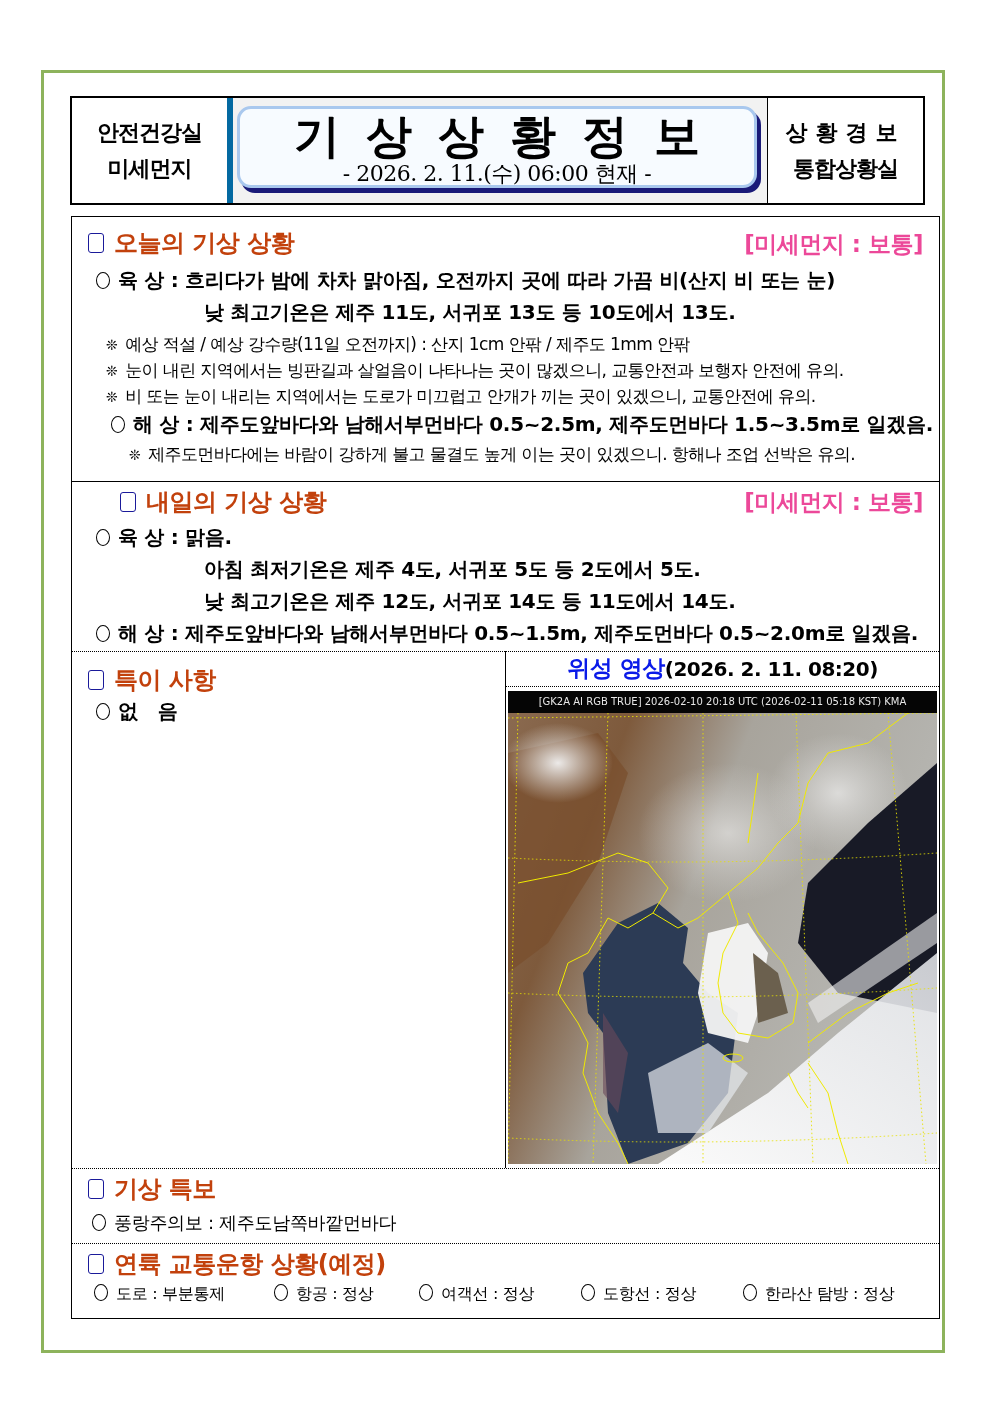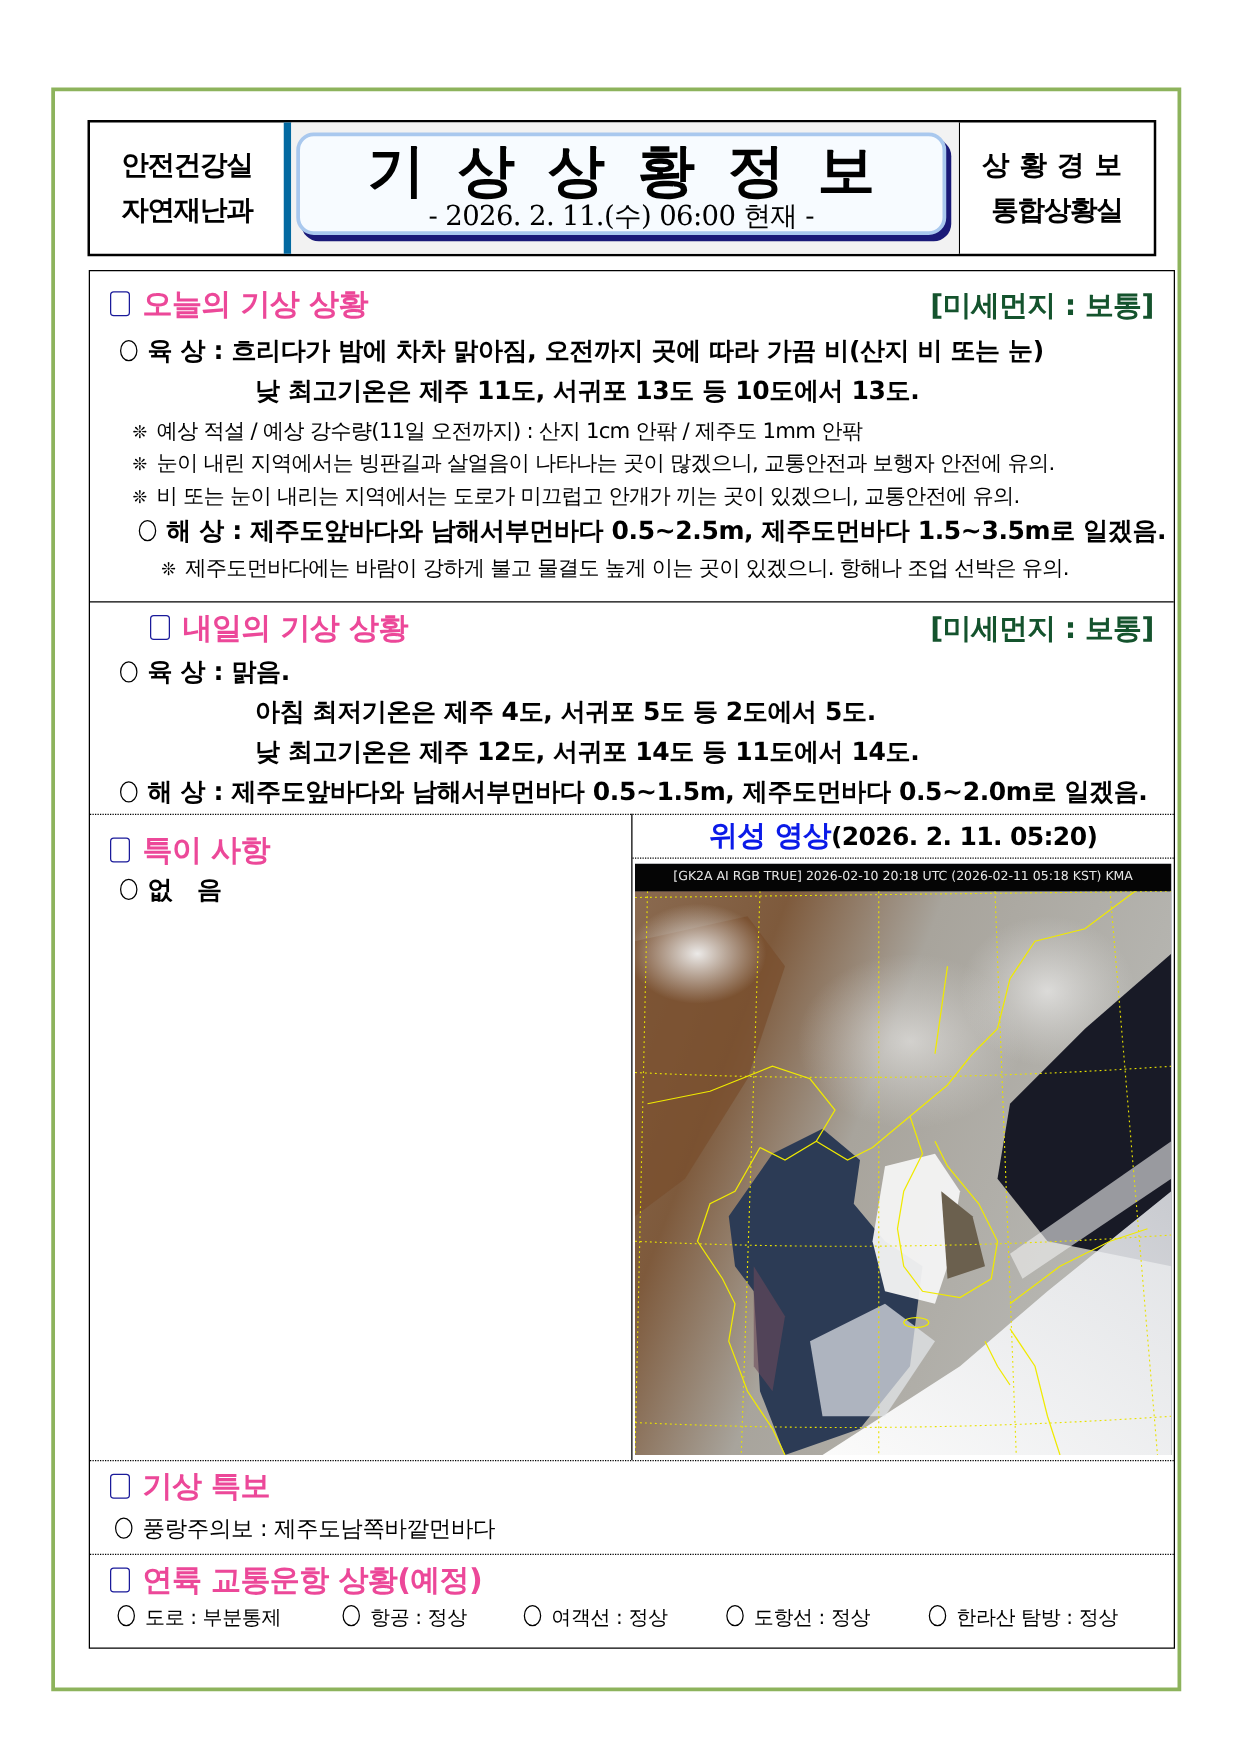--- a/index.html
+++ b/index.html
@@ -22,25 +22,25 @@
                box-shadow: 4px 5px 0 #1a1a78; box-sizing: border-box; text-align: center; }
   .title-main { font-size: 46px; font-weight: bold; letter-spacing: 26px; line-height: 50px;
                 margin-top: 2px; padding-left: 26px; }
   .title-sub { font-family: "DejaVu Serif", "Liberation Serif", serif; font-size: 22px;
                line-height: 26px; letter-spacing: -0.5px; text-align: center; }
 
   
   .main { position: absolute; left: 71px; top: 216px; width: 869px; height: 1103px;
           border: 1px solid #000; box-sizing: border-box; }
   .section { position: absolute; left: 0; width: 867px; box-sizing: border-box; }
-  .sec-title { position: absolute; left: 16px; font-size: 24px; font-weight: bold; color: #ec4899;
+  .sec-title { position: absolute; left: 16px; font-size: 24px; font-weight: bold; color: #c2410c;
                display: flex; align-items: center; letter-spacing: -0.5px; }
   .sq-icon { display: inline-block; width: 16px; height: 20px; border: 1.5px solid #1a1a9a;
              border-radius: 3px; margin-right: 10px; box-sizing: border-box; background: #fff; }
-  .dust { position: absolute; right: 16px; font-size: 23px; font-weight: bold; color: #14532d; letter-spacing: -0.5px; }
+  .dust { position: absolute; right: 16px; font-size: 23px; font-weight: bold; color: #ec4899; letter-spacing: -0.5px; }
   .line { position: absolute; font-size: 20px; white-space: nowrap; letter-spacing: -0.3px; }
   .line.bold { font-weight: bold; }
   .line.note { font-size: 17px; letter-spacing: -0.6px; }
   .circ { display: inline-block; width: 14px; height: 17px; border: 1.5px solid #000; border-radius: 50%;
           box-sizing: border-box; vertical-align: -2px; margin-right: 8px; }
   .note-mark { display: inline-block; margin-right: 8px; font-size: 14px; }
   .solid-div { border-top: 1px solid #000; }
   .dot-div { border-top: 1.5px dotted #000; }
 
   .vdiv { position: absolute; left: 433px; top: 434px; width: 0; height: 517px; border-left: 1px solid #000; }
@@ -56,21 +56,21 @@
   .sat-map { position: absolute; left: 0; top: 22px; width: 100%; height: 451px; }
 </style>
 </head>
 <body>
 
 <div class="page-frame"></div>
 
 <div class="header">
   <div class="hdr-left">
     <div>안전건강실</div>
-    <div>자연재난과</div>
+    <div>미세먼지</div>
   </div>
   <div class="hdr-center">
     <div class="title-box">
       <div class="title-main">기상상황정보</div>
       <div class="title-sub">- 2026. 2. 11.(수) 06:00 현재 -</div>
     </div>
   </div>
   <div class="hdr-right">
     <div class="l1">상황경보</div>
     <div>통합상황실</div>
@@ -134,21 +134,21 @@
     <div class="sec-title" style="top:12px;">
       <span class="sq-icon"></span>
       <span>특이 사항</span>
     </div>
     <div class="line bold" style="left:24px;top:46px;">
       <span class="circ"></span><span style="white-space:pre;">없   음</span>
     </div>
   </div>
   <div class="vdiv"></div>
   <div class="sat-title">
-    <span class="blue">위성 영상</span><span>(2026. 2. 11. 05:20)</span>
+    <span class="blue">위성 영상</span><span>(2026. 2. 11. 08:20)</span>
   </div>
   <div class="sat-dots"></div>
   <div class="sat-img">
     <div class="sat-bar">[GK2A AI RGB TRUE] 2026-02-10 20:18 UTC (2026-02-11 05:18 KST) KMA</div>
     <svg class="sat-map" viewBox="0 0 429 451" preserveAspectRatio="none">
       <defs>
         <linearGradient id="land" x1="0" y1="0" x2="1" y2="0.4">
           <stop offset="0" stop-color="#8a6a50"></stop>
           <stop offset="0.25" stop-color="#7e5a3c"></stop>
           <stop offset="0.5" stop-color="#a8a49c"></stop>

